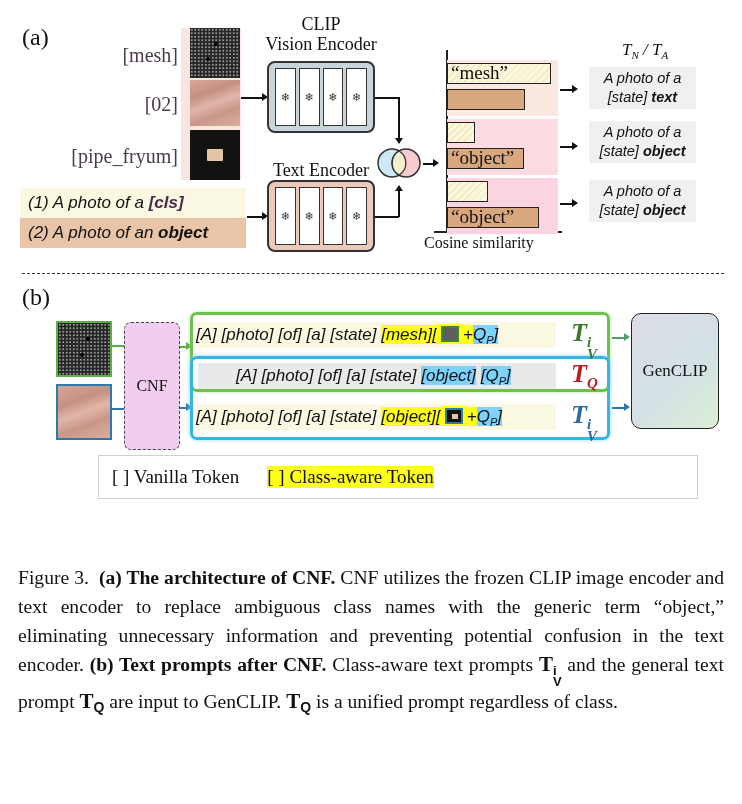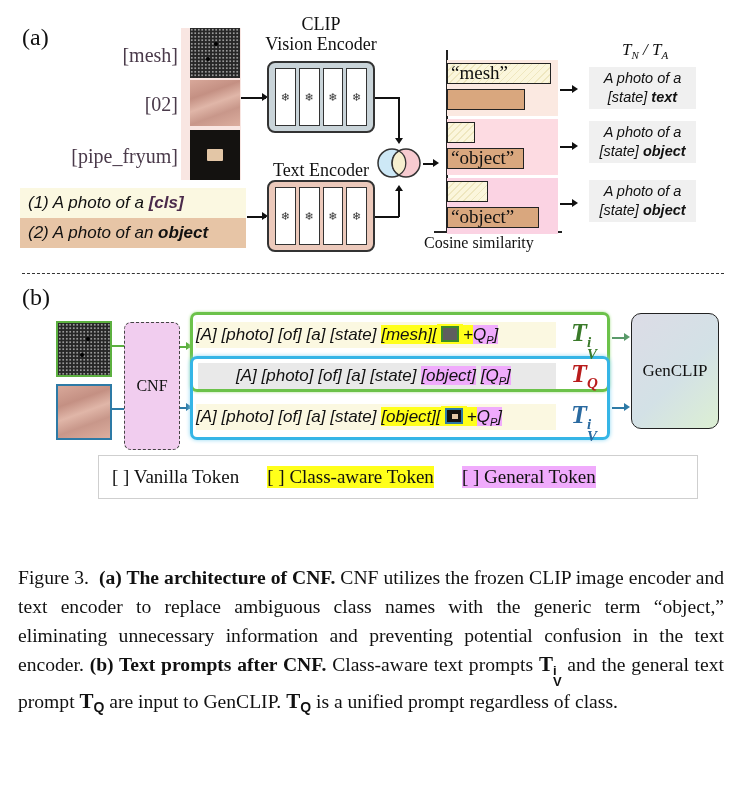--- a/index.html
+++ b/index.html
@@ -33,21 +33,21 @@
   .bar-dark { background: #d9a77e; }
 
   .tn-box { background: #f0f0f0; width: 107px; height: 42px; font-family: "Liberation Sans", sans-serif; font-style: italic; font-size: 14.5px; text-align: center; line-height: 19px; padding-top: 2px; }
   .tn-box b { font-weight: bold; }
 
   .dashed { border-top: 1.5px dashed #333; }
 
   
   .tok-row { font-family: "Liberation Sans", sans-serif; font-style: italic; font-size: 17px; height: 26px; line-height: 26px; white-space: nowrap; }
   .hl-y { background: #ffff1a; }
-  .hl-o { background: #f0abfc; }
+  .hl-o { background: #7dd3fc; }
   .tv-label { font-family: "Liberation Serif", serif; font-style: italic; font-weight: bold; font-size: 26px; }
   .cnf-box { width: 56px; height: 128px; background: #f1cdef; border: 1.5px dashed #444; border-radius: 7px; display:flex; align-items:center; justify-content:center; font-size:16px; }
   .gen-box { width: 88px; height: 116px; border: 1.5px solid #222; border-radius: 10px; background: linear-gradient(135deg, #dcdce6 0%, #d3e1e6 55%, #dcefd3 100%); display:flex; align-items:center; justify-content:center; font-size: 17px; }
 
   .legend { border: 1.5px solid #cfcfcf; width: 600px; height: 44px; font-size: 19px; display: flex; align-items: center; padding-left: 13px; }
   .legend span.item { margin-right: 28px; }
 
   .caption { font-size: 19.6px; line-height: 29px; text-align: justify; width: 706px; }
   .caption b { font-weight: bold; }
   .math { font-family: "Liberation Serif", serif; font-weight: bold; font-size: 21px; }
@@ -202,21 +202,20 @@
 <div class="abs" style="left:612px;top:337px;width:14px;height:1.5px;background:#5a9a6a;"></div>
 <div class="abs" style="left:624px;top:333px;border-left:6px solid #5a9a6a;border-top:4px solid transparent;border-bottom:4px solid transparent;"></div>
 <div class="abs" style="left:612px;top:407px;width:14px;height:1.5px;background:#2d7aa6;"></div>
 <div class="abs" style="left:624px;top:403px;border-left:6px solid #2d7aa6;border-top:4px solid transparent;border-bottom:4px solid transparent;"></div>
 
 <div class="abs gen-box serif" style="left:631px;top:313px;">GenCLIP</div>
 
 <div class="abs legend serif" style="left:98px;top:455px;">
   <span class="item">[ ] Vanilla Token</span>
   <span class="item hl-y">[ ] Class-aware Token</span>
-  <span class="item hl-o">[ ] General Token</span>
 </div>
 
 <div class="abs caption serif" style="left:18px;top:563px;">
   <span>Figure 3.</span>&nbsp;
   <b>(a) The architecture of CNF.</b><span> CNF utilizes the frozen CLIP image encoder and text encoder to replace ambiguous class names with the generic term “object,” eliminating unnecessary information and preventing potential confusion in the text encoder.</span>
   <b>(b) Text prompts after CNF.</b><span> Class-aware text prompts </span><span class="math"><span>T</span><span style="display:inline-flex;flex-direction:column;font-size:13px;line-height:11px;vertical-align:-4px;font-family:'Liberation Sans',sans-serif;">
         <span>i</span>
         <span>V</span>
       </span></span><span> and the general text prompt </span><span class="math"><span>T</span><span class="sub">Q</span></span><span> are input to GenCLIP. </span><span class="math"><span>T</span><span class="sub">Q</span></span><span> is a unified prompt regardless of class.</span>
 </div>

